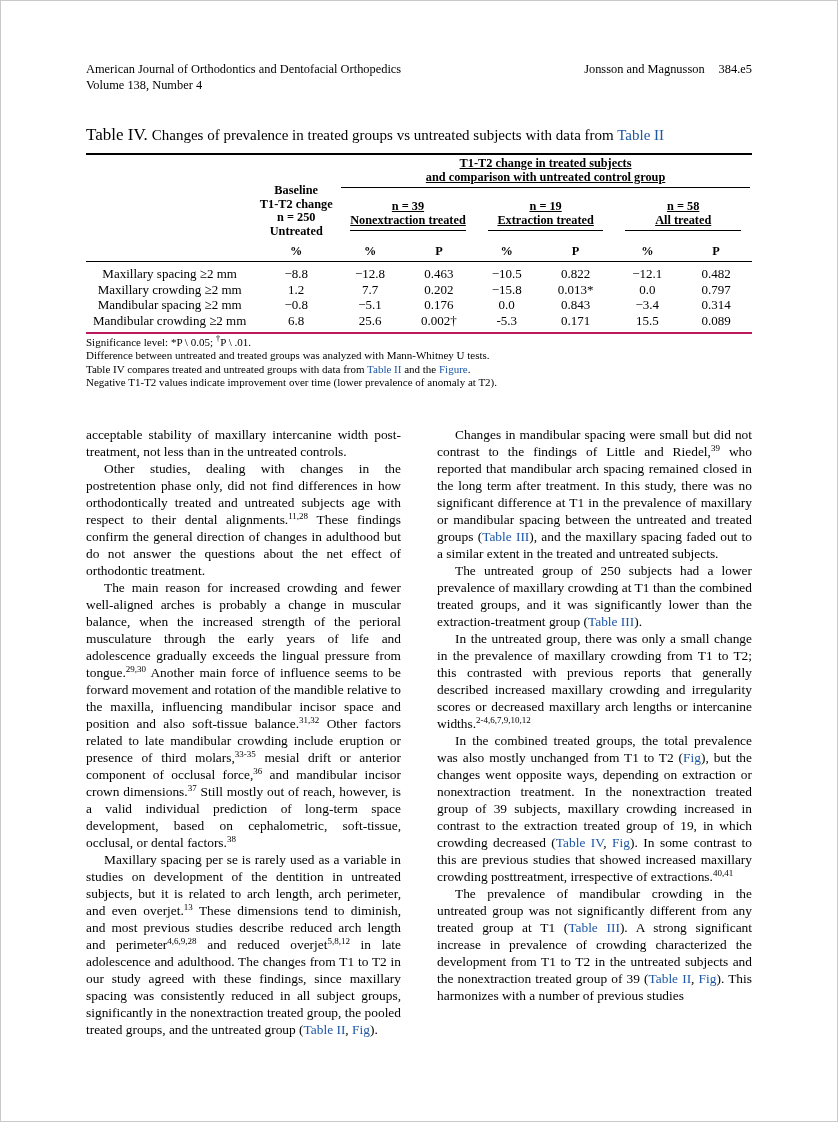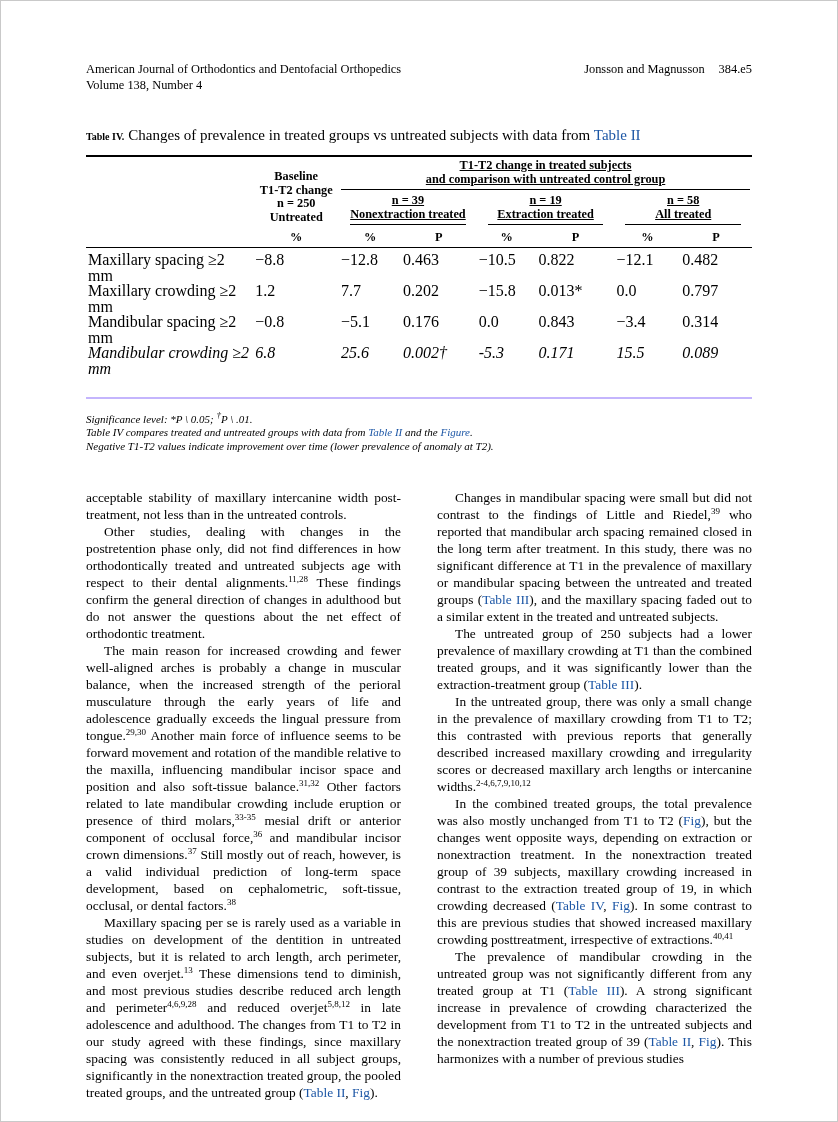--- a/index.html
+++ b/index.html
@@ -11,41 +11,41 @@
     padding:61px 85px 20px 85px; overflow:hidden; position:relative;
   }
 
   
   .page-header { display:flex; justify-content:space-between; font-size:12.4px; line-height:15.5px; }
   .header-right { text-align:right; white-space:nowrap; }
   .page-num { margin-left:14px; }
 
   
   .table-caption { margin-top:33px; font-size:15px; line-height:18px; }
-  .caption-label { font-size:10px; margin-right:4px;font-weight:bold; }
+  .caption-label { font-size:17px; margin-right:4px; }
 
   
   table.datatable {
     width:100%; border-collapse:collapse; margin-top:9px;
     font-size:12.3px; border-top:2px solid #000;
   }
   table.datatable th { font-weight:bold; vertical-align:bottom; padding:2px 2px; text-align:center; }
   .prelines { white-space:pre-line; line-height:13.5px; text-align:center; }
   .ruled { border-bottom:1px solid #000; padding-bottom:3px;text-decoration:underline; }
-  .gap { margin:0 9px; }
+  .gap { margin:8px 9px; }
   .untr div { padding-bottom:1px; }
   tr.subhdr th { border-bottom:1px solid #000; padding:3px 2px 2px 2px; }
   th.lblcol { border-bottom:1px solid #000; }
-  table.datatable td { text-align:left; font-size:16px; line-height:15.5px; padding:0 2px; vertical-align:baseline; }
+  table.datatable td { text-align:center; font-size:13px; line-height:15.5px; padding:0 2px; vertical-align:baseline; }
   td.rowlabel { text-align:left; padding-left:0; }
   tbody tr:first-child td { padding-top:4px; }
-  tbody tr:last-child td { border-bottom:2px solid #c4b5fd; padding-bottom:21px;font-style:italic; }
+  tbody tr:last-child td { border-bottom:2px solid #be185d; padding-bottom:4px; }
 
   
-  .footnotes { margin-top:14px; font-size:11px; line-height:13.4px;font-style:italic; }
+  .footnotes { margin-top:2px; font-size:11px; line-height:13.4px; }
 
   
   .body-columns { display:flex; gap:36px; margin-top:36px; }
   .col { width:322.5px; font-size:13.4px; line-height:17px; text-align:justify;
          hyphens:auto; -webkit-hyphens:auto; }
   .col p { margin:0; }
   .col p.indent { text-indent:18px; }
 
   sup { font-size:9px; line-height:0; vertical-align:super; }
   .link { color:var(--link-color, #1c56a5); }
@@ -157,20 +157,21 @@
         <td>-5.3</td>
         <td>0.171</td>
         <td>15.5</td>
         <td>0.089</td>
       </tr>
     </tbody>
   </table>
 
   <div class="footnotes">
     <div>Significance level: *P \ 0.05; <sup>†</sup>P \ .01.</div>
+    <div>Difference between untreated and treated groups was analyzed with Mann-Whitney U tests.</div>
     <div>Table IV compares treated and untreated groups with data from <span class="link">Table II</span> and the <span class="link">Figure</span>.</div>
     <div>Negative T1-T2 values indicate improvement over time (lower prevalence of anomaly at T2).</div>
   </div>
 
   <div class="body-columns">
     <div class="col">
       <p>acceptable stability of maxillary intercanine width post-treatment, not less than in the untreated controls.</p>
       <p class="indent">Other studies, dealing with changes in the postretention phase only, did not find differences in how orthodontically treated and untreated subjects age with respect to their dental alignments.<sup>11,28</sup> These findings confirm the general direction of changes in adulthood but do not answer the questions about the net effect of orthodontic treatment.</p>
       <p class="indent">The main reason for increased crowding and fewer well-aligned arches is probably a change in muscular balance, when the increased strength of the perioral musculature through the early years of life and adolescence gradually exceeds the lingual pressure from tongue.<sup>29,30</sup> Another main force of influence seems to be forward movement and rotation of the mandible relative to the maxilla, influencing mandibular incisor space and position and also soft-tissue balance.<sup>31,32</sup> Other factors related to late mandibular crowding include eruption or presence of third molars,<sup>33-35</sup> mesial drift or anterior component of occlusal force,<sup>36</sup> and mandibular incisor crown dimensions.<sup>37</sup> Still mostly out of reach, however, is a valid individual prediction of long-term space development, based on cephalometric, soft-tissue, occlusal, or dental factors.<sup>38</sup></p>
       <p class="indent">Maxillary spacing per se is rarely used as a variable in studies on development of the dentition in untreated subjects, but it is related to arch length, arch perimeter, and even overjet.<sup>13</sup> These dimensions tend to diminish, and most previous studies describe reduced arch length and perimeter<sup>4,6,9,28</sup> and reduced overjet<sup>5,8,12</sup> in late adolescence and adulthood. The changes from T1 to T2 in our study agreed with these findings, since maxillary spacing was consistently reduced in all subject groups, significantly in the nonextraction treated group, the pooled treated groups, and the untreated group (<span class="link">Table II</span>, <span class="link">Fig</span>).</p>

